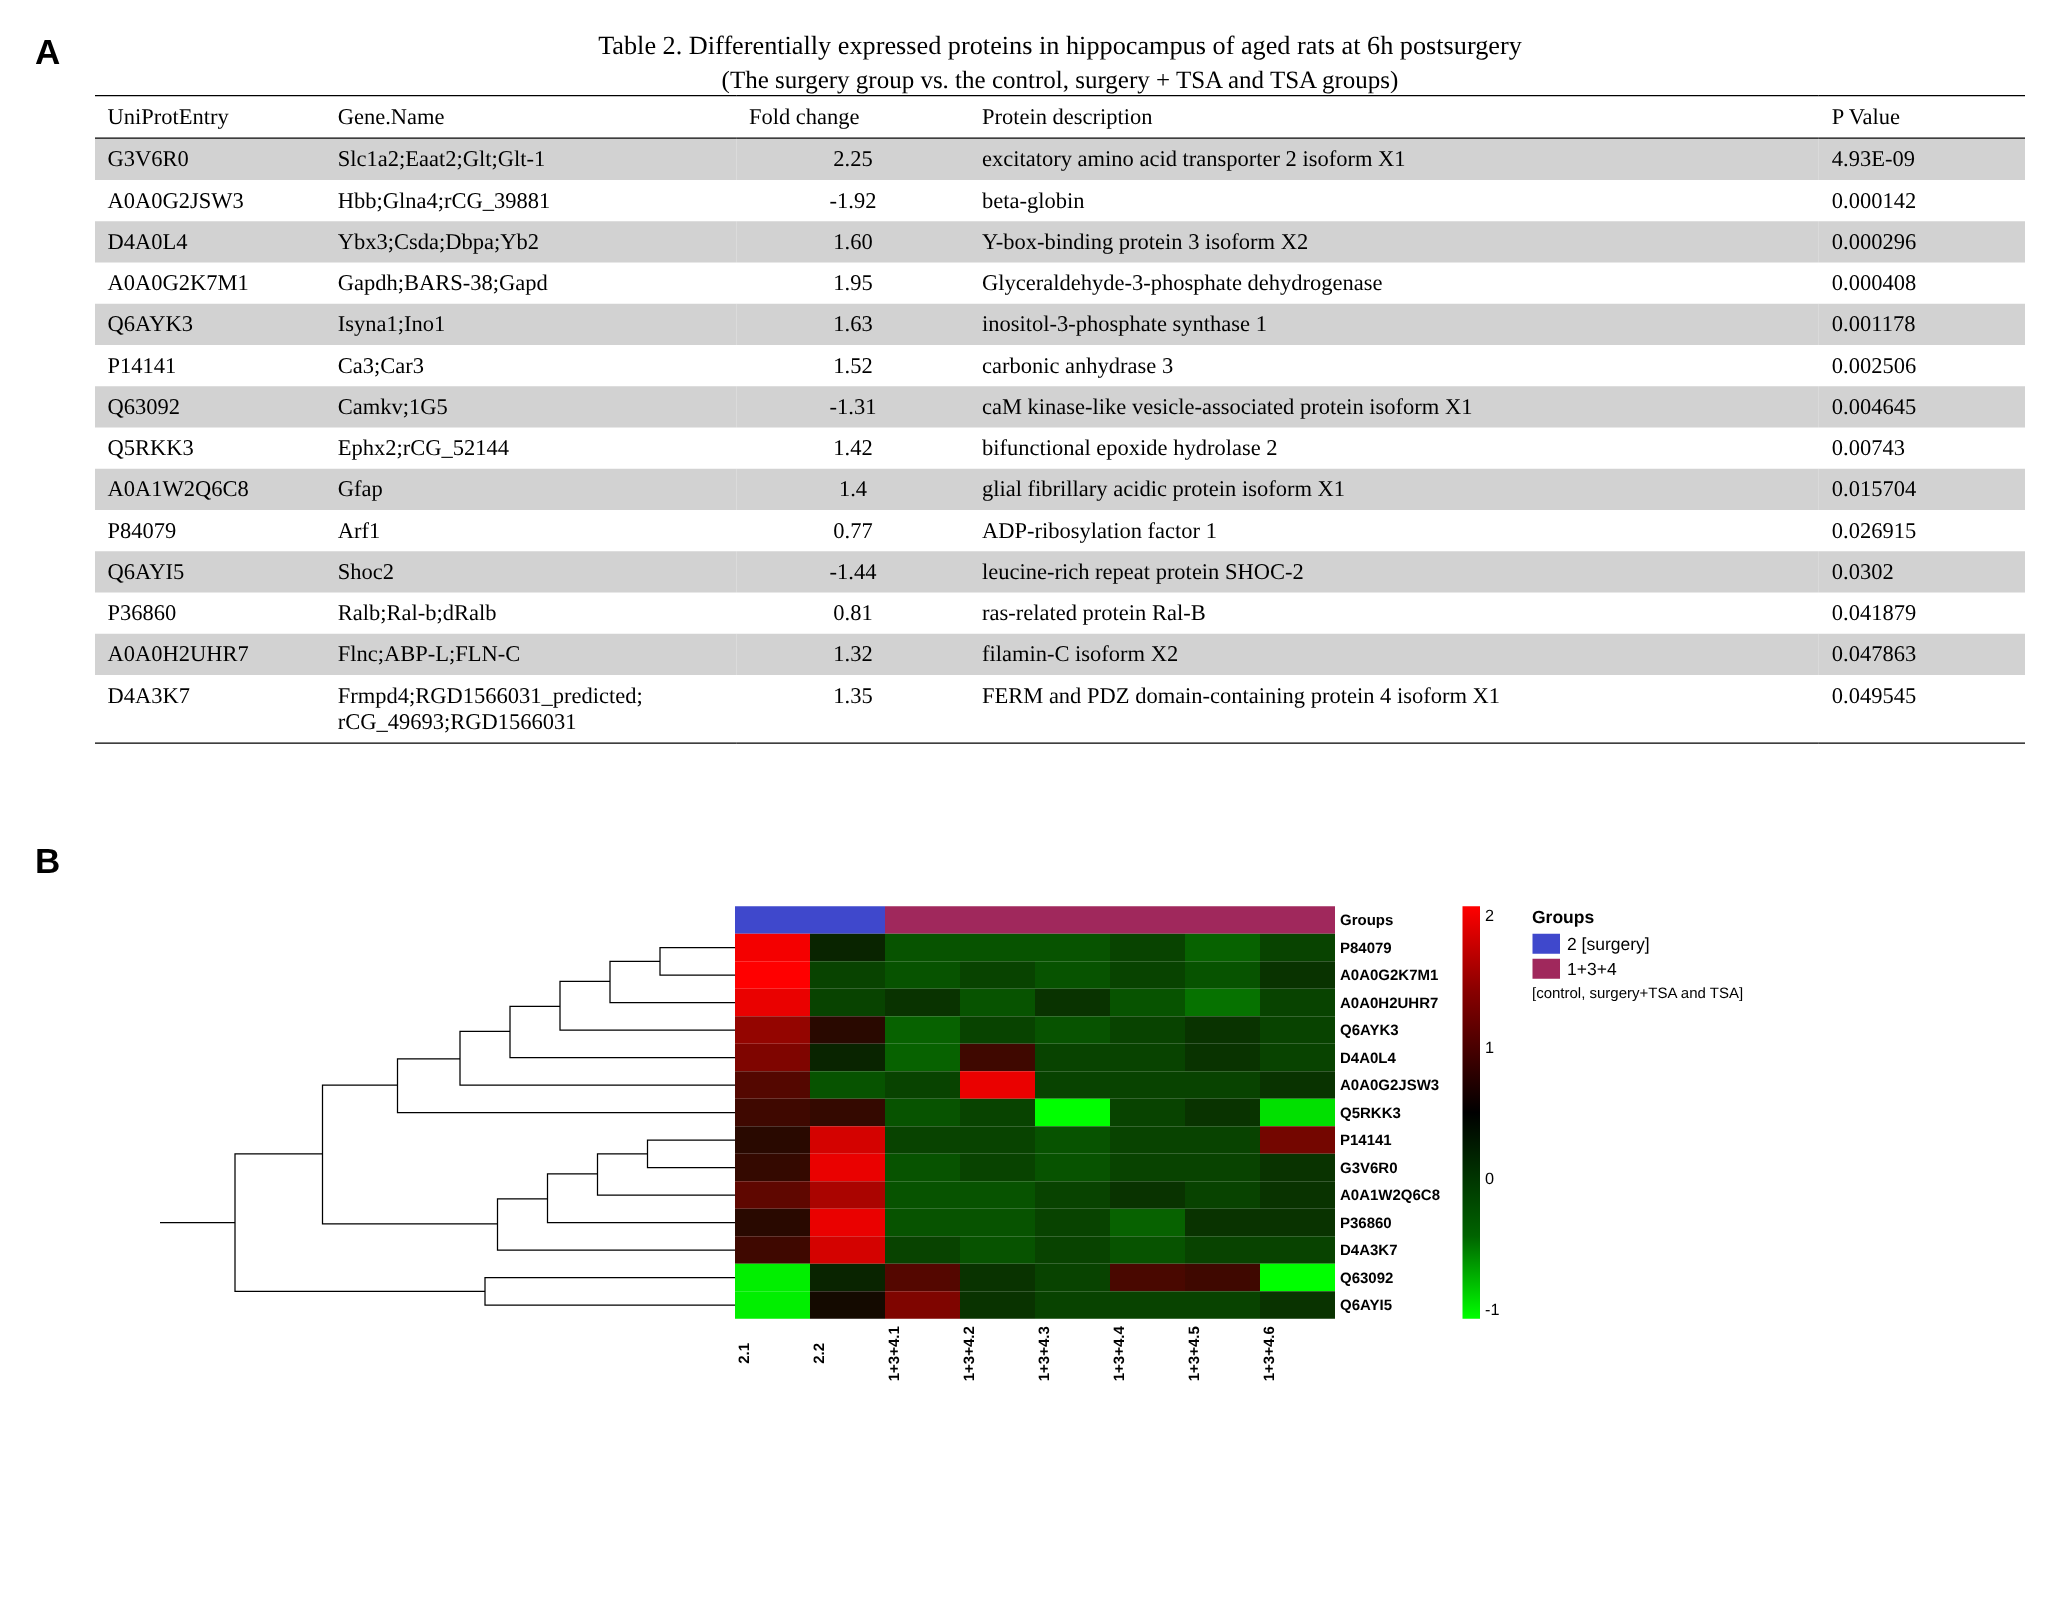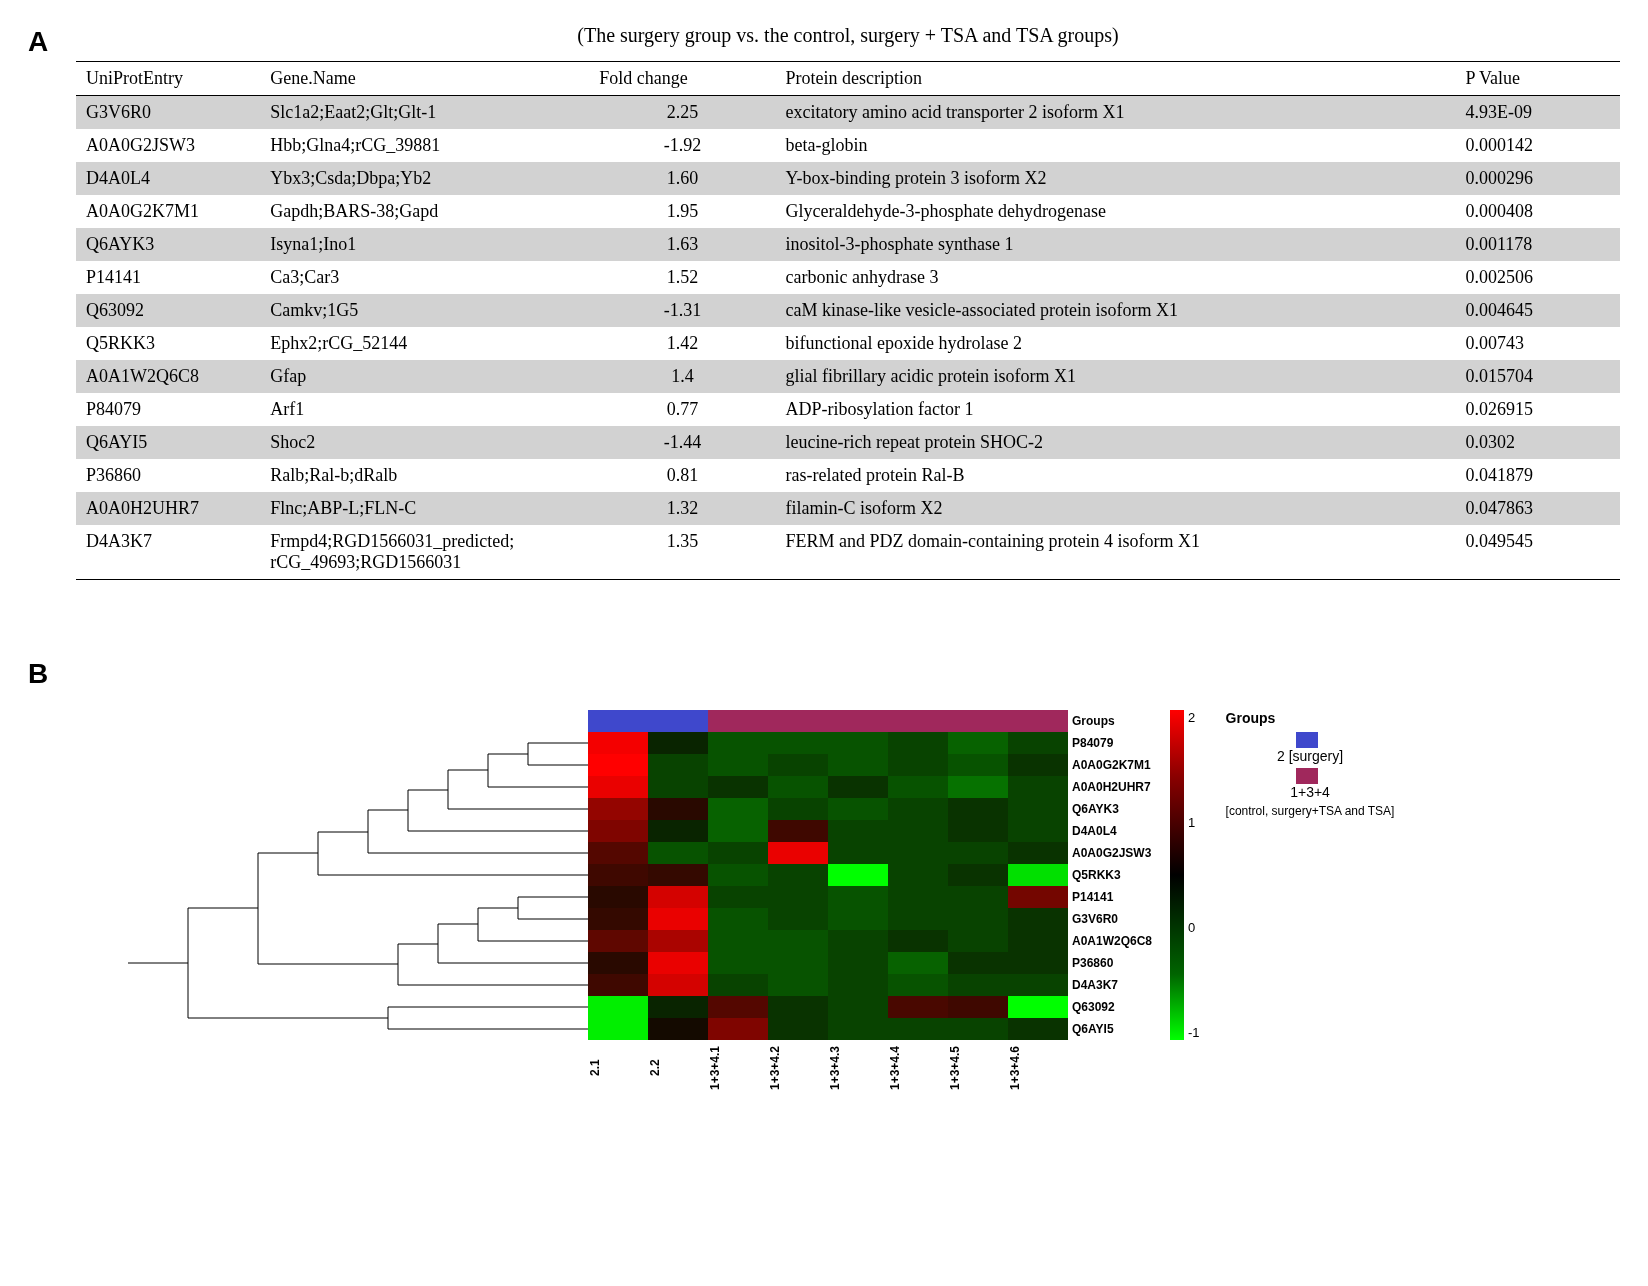--- a/index.html
+++ b/index.html
@@ -5,21 +5,21 @@
   * { margin: 0; padding: 0; box-sizing: border-box; }
   body { font-family: "Times New Roman", Times, serif; background: #fff; color: #000; padding: 24px 28px; width: 1648px; }
 
   .panel-label { font-family: Arial, Helvetica, sans-serif; font-weight: bold; font-size: 28px; }
 
   
   .sectionA { display: flex; align-items: flex-start; margin-bottom: 70px; }
   .sectionA .panel-label { width: 48px; padding-top: 2px; }
   .table-block { flex: 1; }
   .table-title { text-align: center; font-size: 21px; margin-bottom: 4px; }
-  .table-subtitle { text-align: center; font-size: 20px; margin-bottom: 14px; }
+  .table-subtitle { text-align: center; font-size: 20px; }
   table.data { width: 100%; border-collapse: collapse; font-size: 18px; }
   table.data thead th { font-weight: normal; text-align: left; padding: 6px 10px; border-top: 1.4px solid #000; border-bottom: 1.4px solid #000; }
   table.data tbody td { padding: 6px 10px; vertical-align: top; white-space: pre-line; }
   table.data tbody tr.alt td { background: #d2d2d2; }
   table.data tbody tr:last-child td { border-bottom: 1.4px solid #000; }
   .col-uni { width: 168px; }
   .col-gene { width: 300px; }
   .col-fold { width: 170px; text-align: center; }
   .col-desc { width: 620px; }
   .col-pval { width: 150px; }
@@ -49,30 +49,31 @@
   .col-labels { display: flex; width: 480px; margin-top: 6px; }
   .col-labels div { width: 60px; text-align: center; font-family: Arial, sans-serif; font-size: 12px; font-weight: bold; writing-mode: vertical-rl; transform: rotate(180deg); padding-top: 2px; }
 
   
   .right-block { margin-left: 18px; display: flex; align-items: flex-start; }
   .colorbar { width: 14px; height: 330px; background: linear-gradient(to bottom, #ff0000 0%, #8b0000 20%, #000 50%, #006400 80%, #00ff00 100%); }
   .cb-ticks { display: flex; flex-direction: column; justify-content: space-between; height: 330px; margin-left: 4px; font-family: Arial, sans-serif; font-size: 13px; }
 
   .legend { margin-left: 26px; font-family: Arial, sans-serif; font-size: 14px; }
   .legend .lgtitle { font-weight: bold; margin-bottom: 6px; }
-  .legend .lrow { display: flex; align-items: center; margin-bottom: 4px; flex-direction: column; }
+  .legend .lrow { display: flex; align-items: center; margin-bottom: 4px; }
   .legend .sw { width: 22px; height: 16px; margin-right: 6px; }
   .legend .sub { font-size: 12px; margin-top: 2px; }
 </style>
 </head>
 <body>
 
 <div class="sectionA">
   <div class="panel-label">A</div>
   <div class="table-block">
+    <div class="table-title">Table 2. Differentially expressed proteins in hippocampus of aged rats at 6h postsurgery</div>
     <div class="table-subtitle">(The surgery group vs. the control, surgery + TSA and TSA groups)</div>
     <table class="data">
       <thead>
           <tr id="thead-row">
             <th class="col-uni">UniProtEntry</th>
             <th class="col-gene">Gene.Name</th>
             <th class="col-fold">Fold change</th>
             <th class="col-desc">Protein description</th>
             <th class="col-pval">P Value</th>
           </tr>

